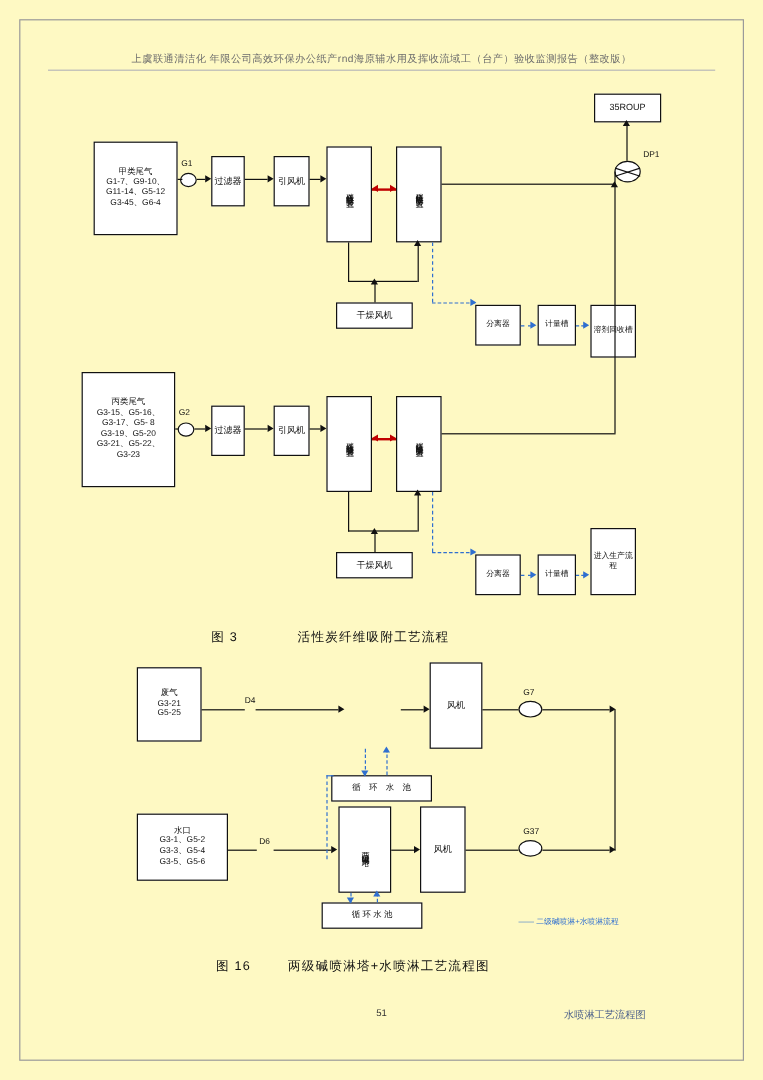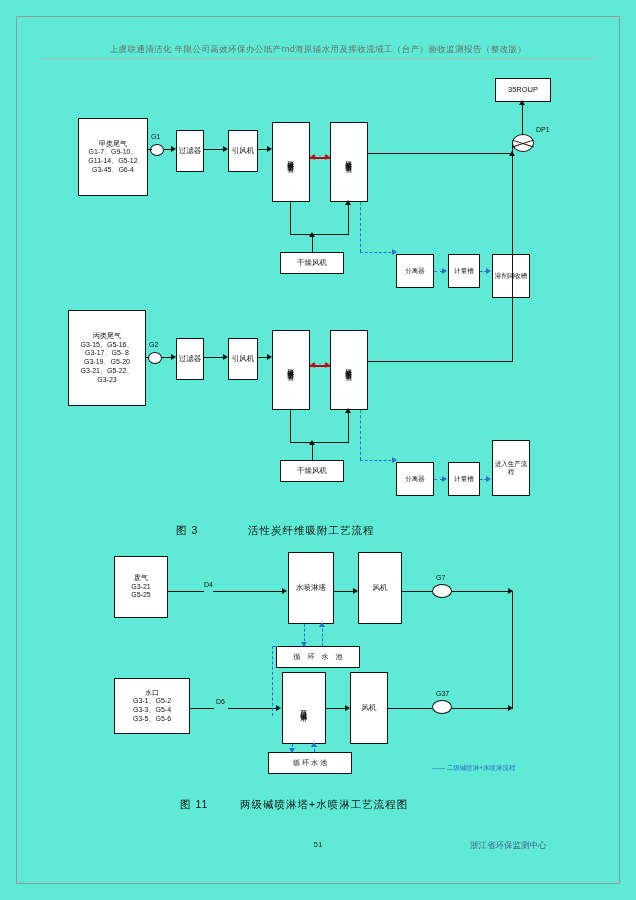--- a/index.html
+++ b/index.html
@@ -7,21 +7,21 @@
     padding: 0;
     background: #ffffff;
   }
   body {
     font-family: "Liberation Sans", sans-serif;
   }
   #page {
     position: relative;
     width: 636px;
     height: 900px;
-    background: #5eead4;
+    background: #fef9c3;
     overflow: hidden;
   }
   .page-border {
     position: absolute;
     left: 16px;
     top: 16px;
     width: 604px;
     height: 868px;
     border: 1px solid #9a9a9a;
     box-sizing: border-box;
@@ -297,21 +297,20 @@
   <div class="cap" style="left:248px; top:524px;">活性炭纤维吸附工艺流程</div>
 
   <div class="box small" style="left:114px; top:556px; width:54px; height:62px; white-space:pre-line;">废气
 G3-21
 G5-25</div>
   <div class="lbl" style="left:204px; top:581px;">D4</div>
   <div class="ln h" style="left:168px; top:591px; width:36px;"></div>
   <div class="ln h" style="left:213px; top:591px; width:69px;"></div>
   <div class="arrow right" style="left:282px; top:588px;"></div>
 
-  <div class="box" style="left:288px; top:552px; width:46px; height:72px;">水喷淋塔</div>
 
   <div class="box" style="left:358px; top:552px; width:44px; height:72px;">风机</div>
   <div class="ln h" style="left:334px; top:591px; width:19px;"></div>
   <div class="arrow right" style="left:353px; top:588px;"></div>
 
   <div class="fan" style="left:432px; top:584px; width:20px; height:14px;"></div>
   <div class="lbl" style="left:436px; top:574px;">G7</div>
   <div class="ln h" style="left:402px; top:591px; width:30px;"></div>
   <div class="ln h" style="left:452px; top:591px; width:56px;"></div>
   <div class="arrow right" style="left:508px; top:588px;"></div>
@@ -349,19 +348,19 @@
   <div class="ln blue-dv" style="left:292px; top:744px; height:8px;"></div>
   <div class="arrow blue-down" style="left:289px; top:748px;"></div>
   <div class="ln blue-dv" style="left:314px; top:744px; height:8px;"></div>
   <div class="arrow blue-up" style="left:311px; top:742px;"></div>
 
   <div class="ln blue-dv" style="left:272px; top:646px; height:70px;"></div>
   <div class="ln blue-d" style="left:272px; top:646px; width:6px;"></div>
 
   <div class="legend" style="left:432px; top:764px;">——  二级碱喷淋+水喷淋流程</div>
 
-  <div class="cap" style="left:180px; top:798px;">图 11</div>
+  <div class="cap" style="left:180px; top:798px;">图 16</div>
   <div class="cap" style="left:240px; top:798px;">两级碱喷淋塔+水喷淋工艺流程图</div>
 
   <div class="pagenum" style="top:840px;">51</div>
-  <div class="footer-right" style="left:470px; top:840px;">浙江省环保监测中心</div>
+  <div class="footer-right" style="left:470px; top:840px;">水喷淋工艺流程图</div>
 
 </div>
 
 </body></html>

